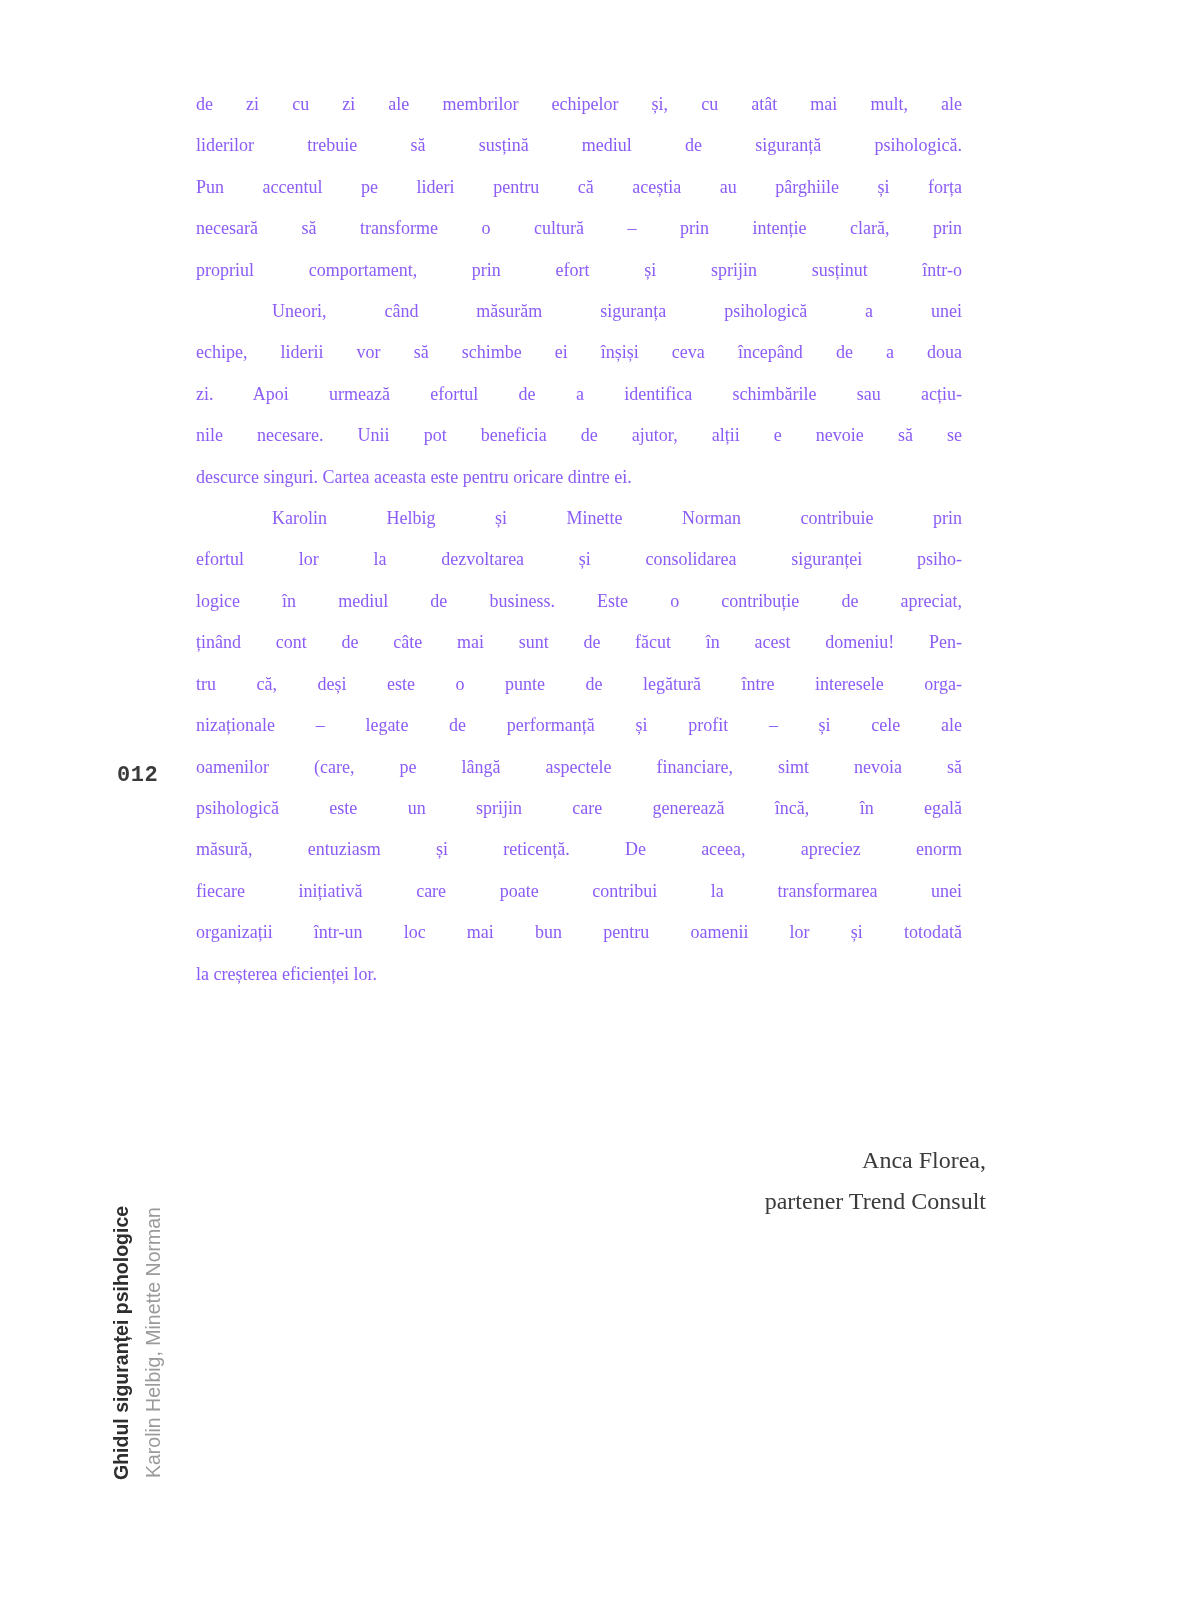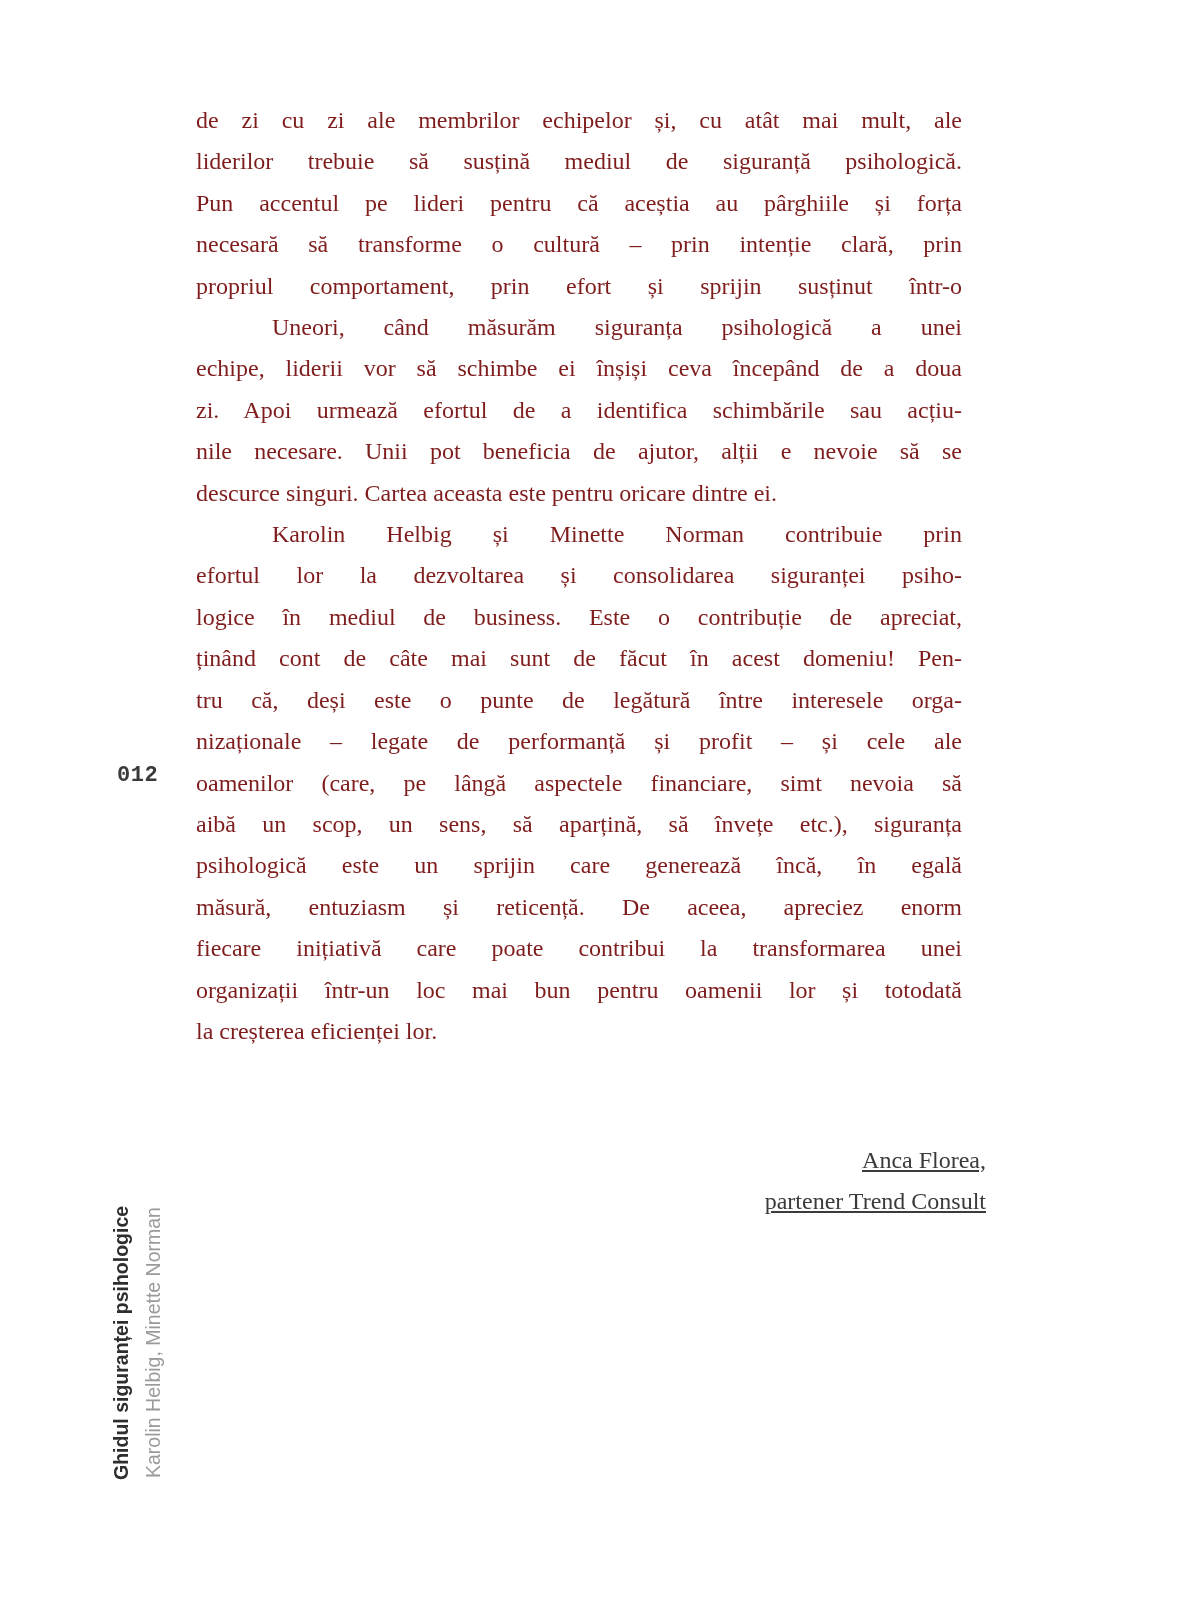--- a/index.html
+++ b/index.html
@@ -17,25 +17,25 @@
   }
   .page {
     position: absolute;
     inset: 0;
     background: #ffffff;
   }
   
   .body-text {
     position: absolute;
     left: 196px;
-    top: 100px;
+    top: 84px;
     width: 766px;
-    font-size: 24px;
+    font-size: 18px;
     line-height: 41.4px;
-    color: #7f1d1d;
+    color: #8b5cf6;
   }
   .line {
     text-align: justify;
     text-align-last: justify;
   }
   .line.para-end {
     text-align-last: left;
   }
   .line.indent {
     text-indent: 76px;
@@ -43,21 +43,20 @@
   
   .signature {
     position: absolute;
     left: 196px;
     top: 1140px;
     width: 790px;
     text-align: right;
     font-size: 24px;
     line-height: 41.4px;
     color: #3b3b3b;
-    text-decoration: underline;
   }
   
   .page-number {
     position: absolute;
     left: 117px;
     top: 763px;
     font-family: Liberation Mono, monospace;
     font-weight: bold;
     font-size: 22px;
     letter-spacing: 0.5px;
@@ -108,21 +107,20 @@
       <div class="line">zi. Apoi urmează efortul de a identifica schimbările sau acțiu-</div>
       <div class="line">nile necesare. Unii pot beneficia de ajutor, alții e nevoie să se</div>
       <div class="line para-end">descurce singuri. Cartea aceasta este pentru oricare dintre ei.</div>
       <div class="line indent">Karolin Helbig și Minette Norman contribuie prin</div>
       <div class="line">efortul lor la dezvoltarea și consolidarea siguranței psiho-</div>
       <div class="line">logice în mediul de business. Este o contribuție de apreciat,</div>
       <div class="line">ținând cont de câte mai sunt de făcut în acest domeniu! Pen-</div>
       <div class="line">tru că, deși este o punte de legătură între interesele orga-</div>
       <div class="line">nizaționale – legate de performanță și profit – și cele ale</div>
       <div class="line">oamenilor (care, pe lângă aspectele financiare, simt nevoia să</div>
-      <div class="line">aibă un scop, un sens, să aparțină, să învețe etc.), siguranța</div>
       <div class="line">psihologică este un sprijin care generează încă, în egală</div>
       <div class="line">măsură, entuziasm și reticență. De aceea, apreciez enorm</div>
       <div class="line">fiecare inițiativă care poate contribui la transformarea unei</div>
       <div class="line">organizații într-un loc mai bun pentru oamenii lor și totodată</div>
       <div class="line para-end">la creșterea eficienței lor.</div>
     </div>
 
   <div class="signature" id="signature">
       <div class="sig-line">Anca Florea,</div>
       <div class="sig-line">partener Trend Consult</div>

